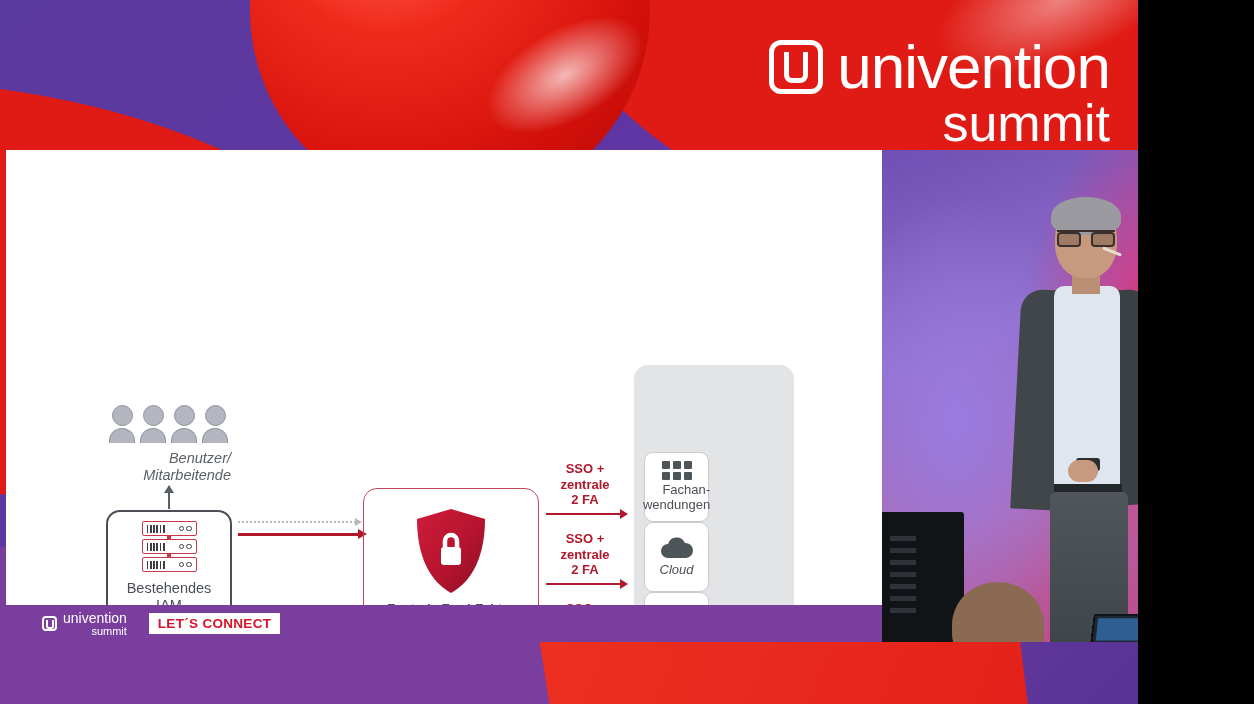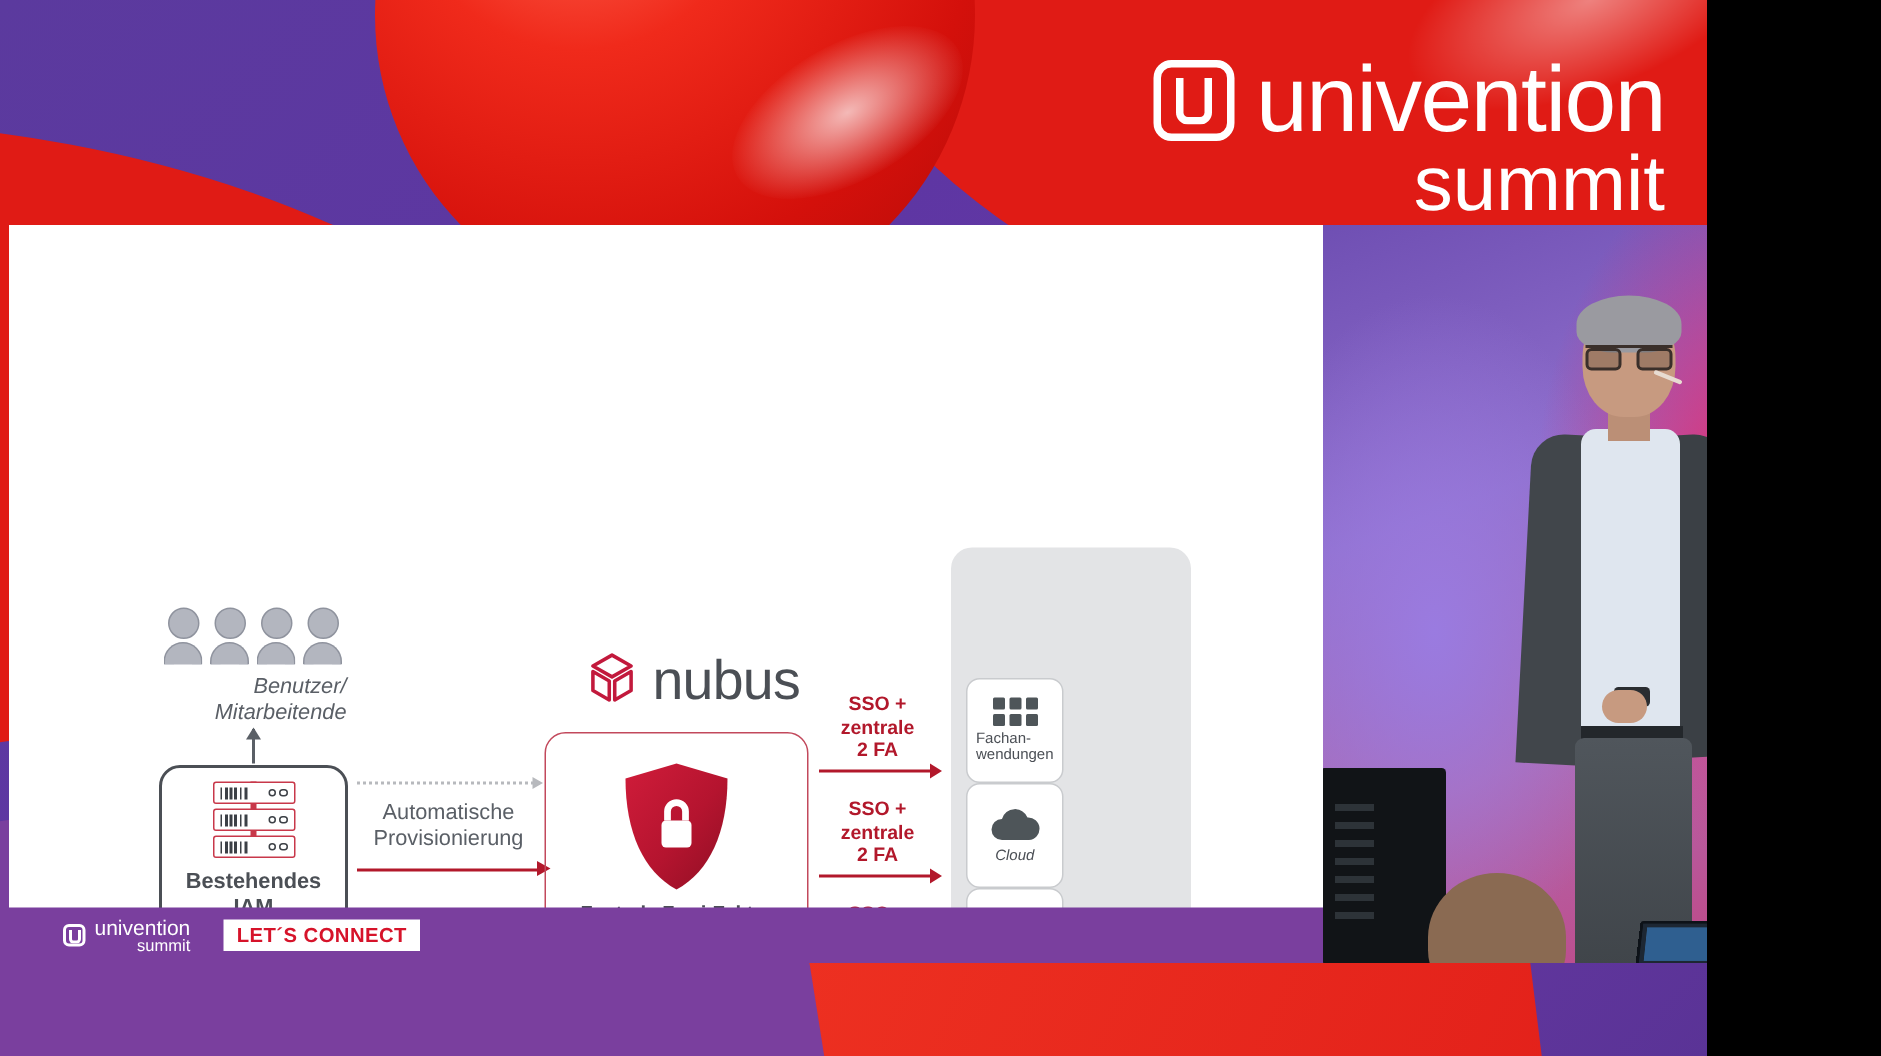--- a/index.html
+++ b/index.html
@@ -131,21 +131,21 @@
   .up-arrow::before{
     content:""; position:absolute; left:-4px; top:-1px;
     border-left:5px solid transparent; border-right:5px solid transparent;
     border-bottom:8px solid #5a5f66;
   }
 
   
   .iam-box {
     position:absolute; left:100px; top:360px; width:126px; height:127px;
     border:2px solid #4b4f55; border-radius:14px;
-    display:flex; flex-direction:column; align-items:center; padding-top:9px;font-weight:bold;
+    display:flex; flex-direction:column; align-items:center; padding-top:9px;
   }
   .servers { display:flex; flex-direction:column; gap:3px; position:relative; }
   .servers::after{
     content:""; position:absolute; left:50%; top:0; bottom:0; width:4px;
     transform:translateX(-50%); background:#c8384a; z-index:0;
   }
   .server {
     width:55px; height:15px; border:1.6px solid #c8384a; border-radius:2px;
     background:#fff; display:flex; align-items:center; gap:7px;
     padding:0 4px; position:relative; z-index:1;
@@ -214,21 +214,21 @@
     background:#e3e4e6; border-radius:14px;
   }
   .app-card {
     position:absolute; left:638px; width:65px; height:70px;
     background:#fff; border:1.4px solid #c9cbce; border-radius:9px;
     display:flex; flex-direction:column; align-items:center; justify-content:center; gap:3px;
   }
   .app-1 { top:302px; }
   .app-2 { top:372px;font-style:italic; }
   .app-3 { top:442px; }
-  .app-label { font-size:10px; color:#4b4f55; text-align:left; line-height:1.12; }
+  .app-label { font-size:13px; color:#4b4f55; text-align:right; line-height:1.12; }
   .grid-icon { display:grid; grid-template-columns:repeat(3,8px); gap:3px; }
   .grid-icon i { display:block; width:8px; height:8px; background:#4e5559; border-radius:1px; }
 
   
   .slide-footer {
     position:absolute; left:0; bottom:0; width:100%; height:37px;
     background:#7a3f9e; display:flex; align-items:center; padding-left:36px; gap:22px;
     z-index:5;
   }
   .footer-logo { display:flex; align-items:center; gap:6px; color:#fff; }
@@ -459,37 +459,23 @@
           <div>IAM</div>
         </div>
         <div class="iam-sub">
           <div>z. B. Active</div>
           <div>Directory</div>
         </div>
       </div>
 
       <div class="prov">
         <div class="prov-dotted"></div>
-        <div class="prov-label">
-          <div>Automatische</div>
-          <div>Provisionierung</div>
-        </div>
         <div class="prov-solid"></div>
       </div>
 
-      <div class="nubus-logo">
-        <svg class="cube" viewBox="0 0 48 44">
-          <g fill="none" stroke="#c2193c" stroke-width="2.6" stroke-linejoin="round">
-            <path d="M24 3 L38 11 L24 19 L10 11 Z"></path>
-            <path d="M10 15 L22 22 L22 36 L10 29 Z"></path>
-            <path d="M38 15 L26 22 L26 36 L38 29 Z"></path>
-          </g>
-        </svg>
-        <div class="nubus-word">nubus</div>
-      </div>
 
       <div class="nubus-box">
         <svg class="shield" viewBox="0 0 72 88">
           <defs>
             <linearGradient id="shg" x1="0" y1="0" x2="1" y2="1">
               <stop offset="0%" stop-color="#d01c3a"></stop>
               <stop offset="55%" stop-color="#b5142f"></stop>
               <stop offset="100%" stop-color="#8f0f24"></stop>
             </linearGradient>
           </defs>

